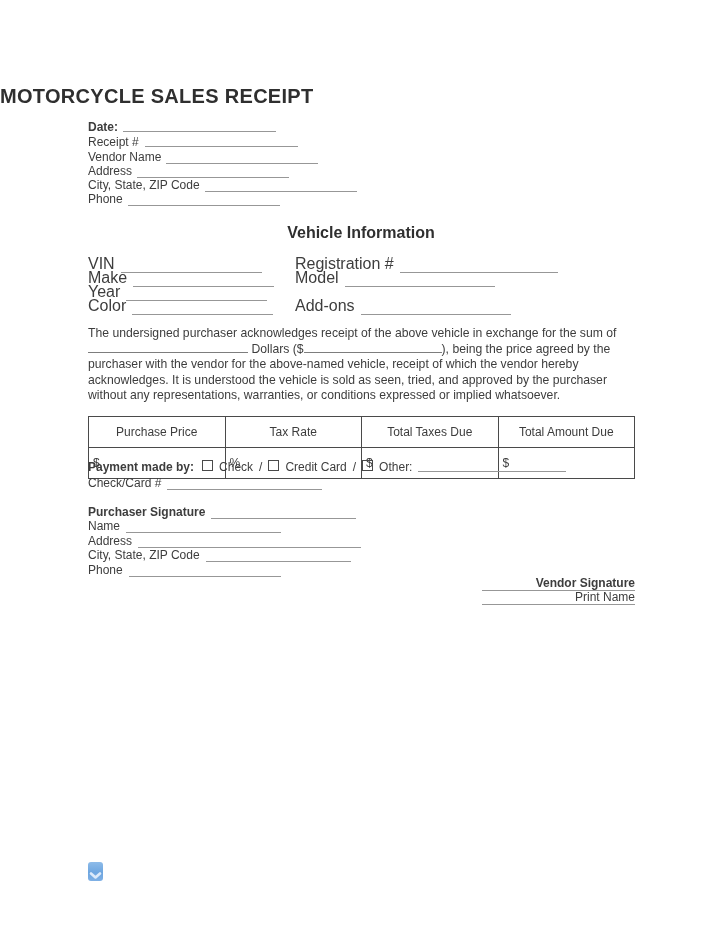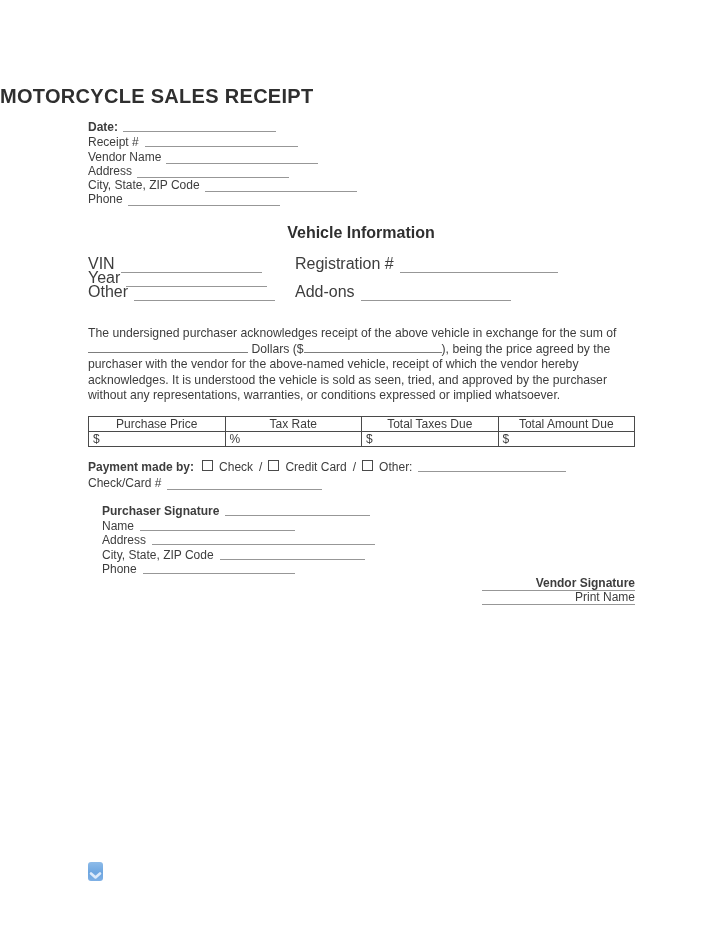--- a/index.html
+++ b/index.html
@@ -28,32 +28,32 @@
   .vrow{display:flex;height:14px;align-items:flex-end;}
   .vcol-l{width:207px;display:flex;align-items:flex-end;}
   .vcol-r{flex:1;display:flex;align-items:flex-end;}
   .vcol-l .line{margin-left:6px;}
   .vcol-r .line{margin-left:6px;}
   
   #sec-paragraph{left:88px;top:326px;width:549px;font-size:12.2px;line-height:15.5px;color:#3d3d3d;}
   
   #sec-table{left:88px;top:416px;width:547px;}
   table{border-collapse:collapse;width:100%;font-size:12px;color:#3d3d3d;}
-  td,th{border:1px solid #4a4a4a;height:14px;padding:0 4px;font-weight:normal;}
+  td,th{border:1px solid #4a4a4a;height:14px;padding:8px 4px;font-weight:normal;}
   th{text-align:center;}
   td{text-align:left;}
   
   #sec-payment{left:88px;top:460px;width:547px;font-size:12px;}
   #sec-payment .row1{display:flex;align-items:flex-start;height:15px;}
   #sec-payment .row2{display:flex;align-items:flex-end;height:15px;margin-top:0;}
   .checkbox{display:inline-block;width:9px;height:9px;border:1.2px solid #4a4a4a;margin:0 6px 1px 8px;}
   .sep{margin:0 6px;}
   
   #sec-purchaser{left:88px;top:504px;font-size:12px;}
-  #sec-purchaser .row{display:flex;height:14.5px;margin-left:14px;}
+  #sec-purchaser .row{display:flex;align-items:flex-end;height:14.5px;}
   #sec-purchaser .line{margin-left:6px;}
   
   #sec-vendorsign{left:88px;top:576px;width:547px;font-size:12px;}
   #sec-vendorsign .row{display:flex;justify-content:flex-end;align-items:flex-end;height:14.5px;flex-direction:column;}
   #sec-vendorsign .line{width:153px;margin-left:5px;}
   
   #logo{left:88px;top:862px;width:15px;height:19px;border-radius:3px;
     background:linear-gradient(180deg,#8dbbe9 0%,#6ea6e0 55%,#7fb0e5 100%);
     display:flex;align-items:flex-end;justify-content:center;}
 </style>
@@ -100,27 +100,37 @@
       <span>VIN</span>
       <span class="line" style="width:141px;"></span>
     </div>
     <div class="vcol-r">
       <span>Registration #</span>
       <span class="line" style="width:158px;"></span>
     </div>
   </div>
   <div class="vrow">
     <div class="vcol-l">
+      <span>Make</span>
+      <span class="line" style="width:141px;"></span>
+    </div>
+    <div class="vcol-r">
+      <span>Model</span>
+      <span class="line" style="width:150px;"></span>
+    </div>
+  </div>
+  <div class="vrow">
+    <div class="vcol-l">
       <span>Year</span>
       <span class="line" style="width:141px;"></span>
     </div>
   </div>
   <div class="vrow">
     <div class="vcol-l">
-      <span>Other</span>
+      <span>Color</span>
       <span class="line" style="width:141px;"></span>
     </div>
     <div class="vcol-r">
       <span>Add-ons</span>
       <span class="line" style="width:150px;"></span>
     </div>
   </div>
 </div>
 
 <div class="abs" id="sec-paragraph">

